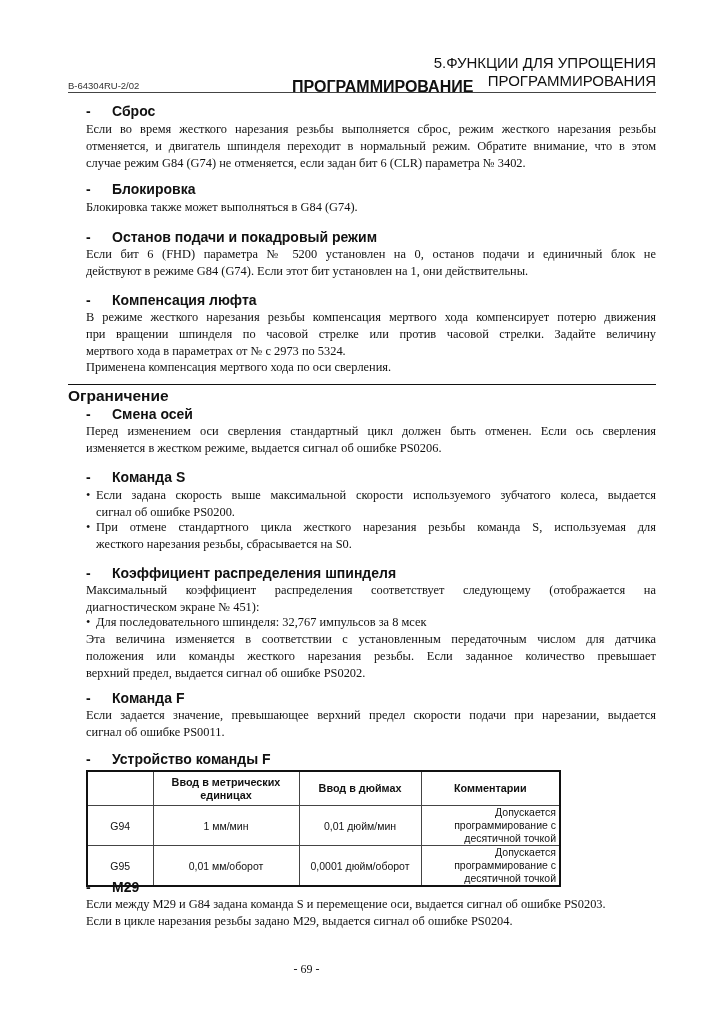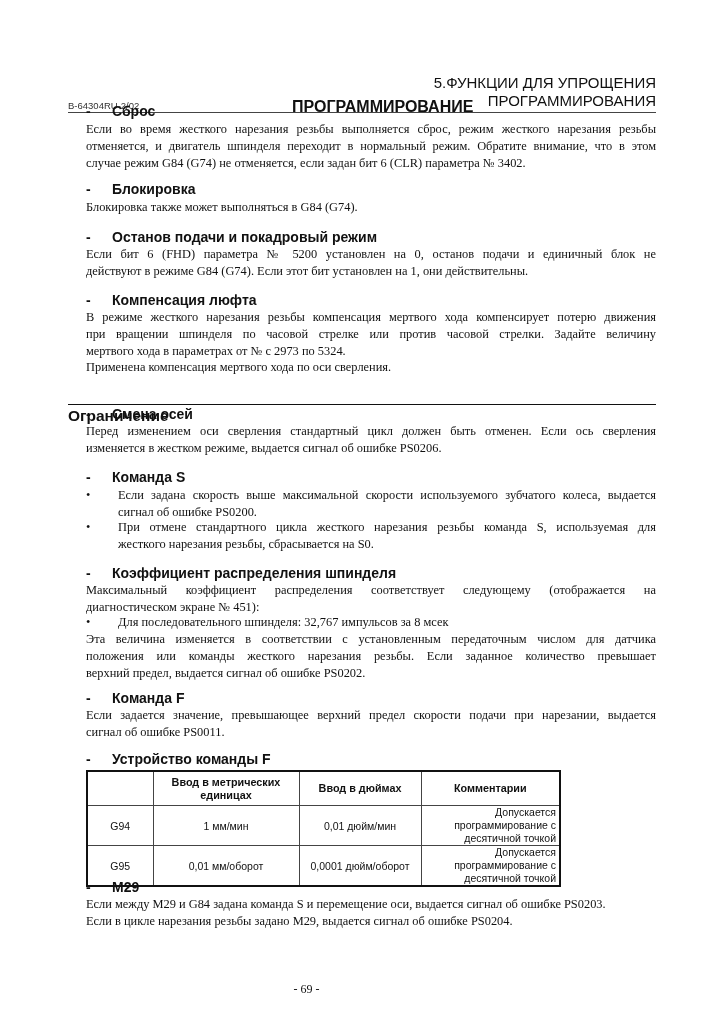--- a/index.html
+++ b/index.html
@@ -1,34 +1,34 @@
 <!DOCTYPE html>
 <html><head>
 <meta charset="utf-8">
 <style>
   html, body { margin: 0; padding: 0; background: #ffffff; }
   body { width: 724px; height: 1024px; position: relative; overflow: hidden; color: #111; }
-  .abs { position: absolute; margin-top: 20px; }
+  .abs { position: absolute; }
   .sans { font-family: "Liberation Sans", sans-serif; }
 
   
   #hdr-docnum { left: 68px; top: 80px; font-size: 9.5px; color: #333; }
   #hdr-mid { left: 292px; top: 78px; font-size: 16px; font-weight: bold; color: #111; }
   #hdr-right { right: 68px; top: 54px; font-size: 15px; text-align: right; line-height: 18px; color: #111; }
   #hdr-rule { left: 68px; top: 92px; width: 588px; height: 0; border-top: 1px solid #444; }
 
   
   .h2 { font-family: "Liberation Sans", sans-serif; font-weight: bold; font-size: 14px; position: absolute; left: 86px; white-space: nowrap; }
   .h2 .dash { display: inline-block; width: 26px; }
   .p { font-family: "Liberation Serif", serif; font-size: 12.4px; line-height: 16.8px; position: absolute; left: 86px; width: 570px; text-align: justify; }
   .p .line { display: block; text-align: justify; text-align-last: justify; white-space: nowrap; }
   .p .line.last { text-align-last: left; }
   .bullet { position: absolute; left: 86px; width: 570px; font-family: "Liberation Serif", serif; font-size: 12.4px; line-height: 16.8px; }
   .bullet .dot { position: absolute; left: 0; top: 0; }
-  .bullet .btext { margin-left: 32px; display: block; }
+  .bullet .btext { margin-left: 10px; display: block; }
   .bullet .line { display: block; text-align: justify; text-align-last: justify; white-space: nowrap; }
   .bullet .line.last { text-align-last: left; }
 
   #limit-rule { left: 68px; top: 384px; width: 588px; border-top: 1.5px solid #111; }
   #limit-title { left: 68px; top: 387px; font-family: "Liberation Sans", sans-serif; font-weight: bold; font-size: 15.5px; }
 
   
   #ftable { position: absolute; left: 86px; top: 770px; width: 475px; border-collapse: collapse; font-family: "Liberation Sans", sans-serif; font-size: 10.5px; border: 2px solid #111; }
   #ftable th, #ftable td { border: 1px solid #444; padding: 0 3px; vertical-align: middle; }
   #ftable th { font-weight: bold; text-align: center; height: 33px; line-height: 13px; font-size: 10.8px; }

